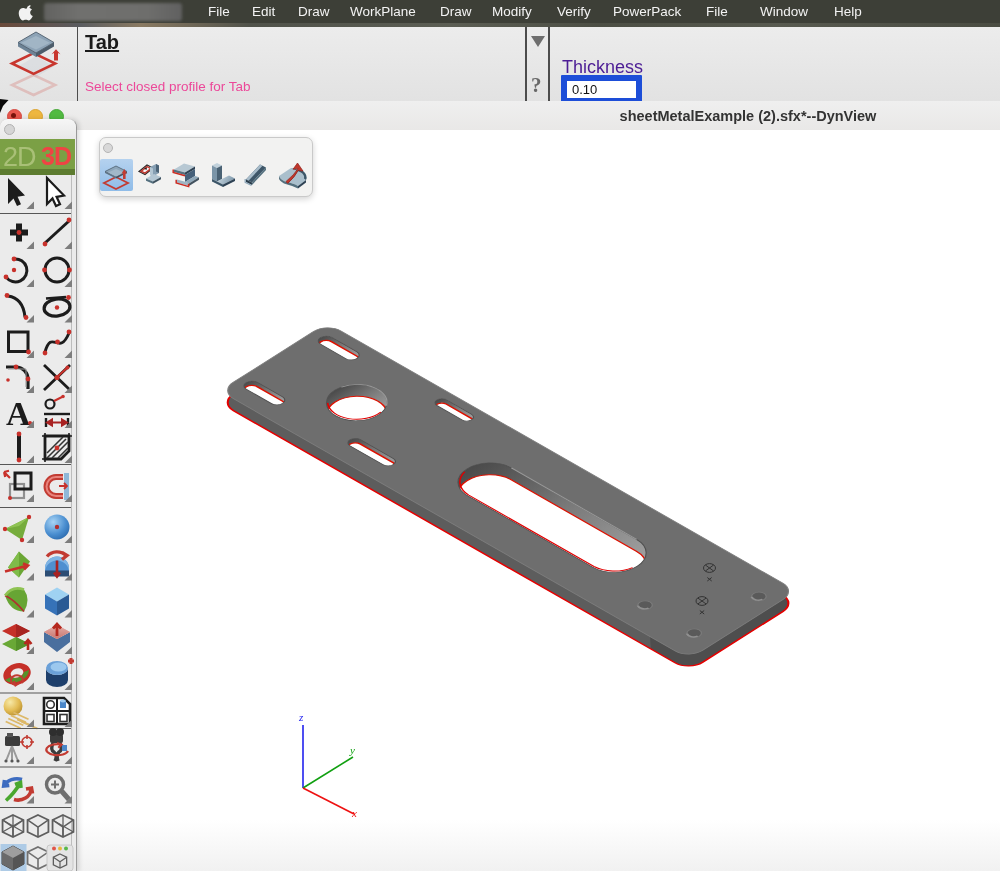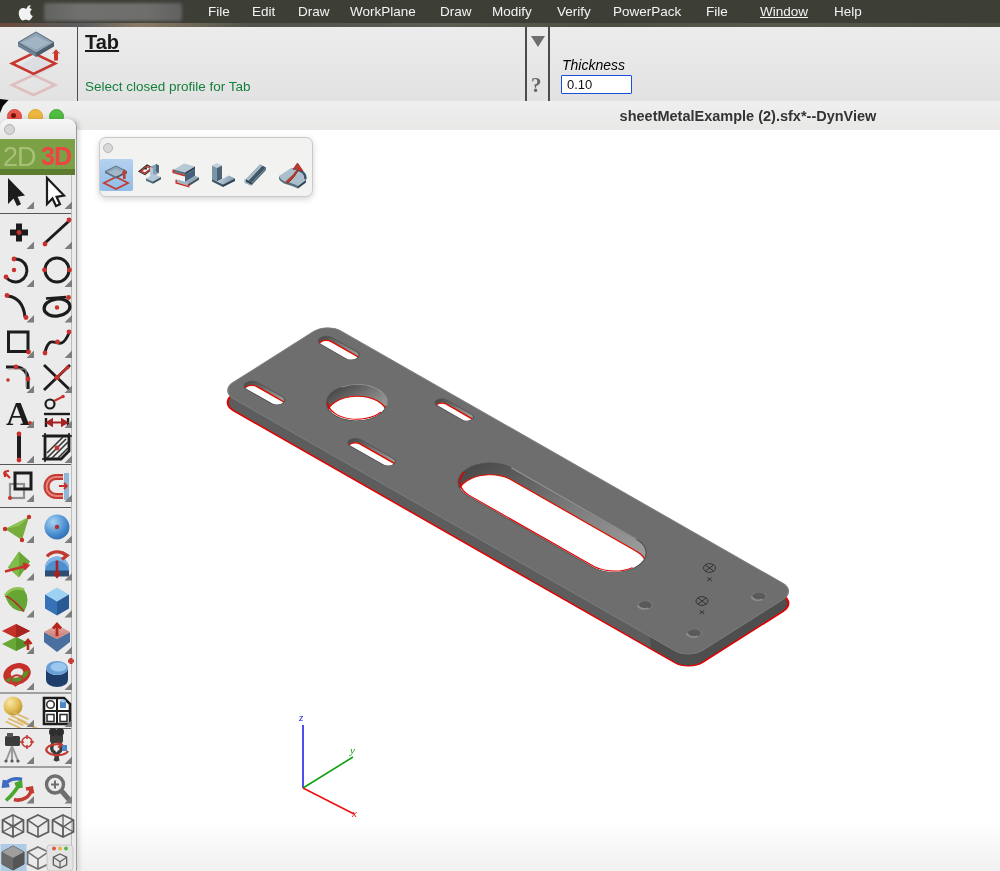--- a/index.html
+++ b/index.html
@@ -18,21 +18,21 @@
 <div class="abs" style="top:0;left:12px;width:832px;height:23px;color:#f3f3f3;font-size:13.5px;line-height:23px;">
   <span class="abs" style="left:196px;">File</span>
   <span class="abs" style="left:240px;">Edit</span>
   <span class="abs" style="left:286px;">Draw</span>
   <span class="abs" style="left:338px;">WorkPlane</span>
   <span class="abs" style="left:428px;">Draw</span>
   <span class="abs" style="left:480px;">Modify</span>
   <span class="abs" style="left:545px;">Verify</span>
   <span class="abs" style="left:601px;">PowerPack</span>
   <span class="abs" style="left:694px;">File</span>
-  <span class="abs" style="left:748px;text-decoration:underline;">Window</span>
+  <span class="abs" style="left:748px;">Window</span>
   <span class="abs" style="left:822px;">Help</span>
 </div>
 
 <div class="abs" style="left:0;top:23px;width:1000px;height:3.5px;background:linear-gradient(90deg,#6a4a3a,#5a5c60 8%,#8a7a62 14%,#50524a 25%,#5c5e54 45%,#4c4e44 60%,#585a50 78%,#4a4c42 100%);"></div>
 <div class="abs" style="left:0;top:26.5px;width:1000px;height:1.5px;background:#f4f4f3;"></div>
 
 <div class="abs" id="toolbar" style="left:0;top:27px;width:1000px;height:74px;background:linear-gradient(#ececec,#e2e2e2);"></div>
 
 <svg class="abs" style="left:8px;top:30px" width="68" height="70" viewBox="0 0 68 70">
 
@@ -49,28 +49,28 @@
   <path d="M28,6 L42,12.7 L28,19.5 L13,12.7 Z" fill="#a3b7c7" opacity="0.9"></path>
   <path d="M10,12.5 L10,16.5 L28,27 L28,23 Z" fill="#6d8396"></path>
   <path d="M46,12.5 L46,16.5 L28,27 L28,23 Z" fill="#4c5c6a"></path>
   <path d="M28,2 L46,12.5 L28,23 L10,12.5 Z" fill="none" stroke="#4e5e6c" stroke-width="0.9"></path>
 
   <path d="M46,30.4 L46,23 L43.6,24.3 L48,19.2 L52.4,24.3 L50,23 L50,30.4 Z" fill="#c8362e"></path>
 </svg>
 
 <div class="abs" style="left:76.5px;top:27px;width:1.5px;height:74px;background:#4c4c4c;"></div>
 <div class="abs" style="left:85px;top:31px;font-size:20px;font-weight:bold;color:#1a1a1a;text-decoration:underline;">Tab</div>
-<div class="abs" style="left:85px;top:79px;font-size:13.5px;color:#15803d;">Select closed profile for Tab</div>
+<div class="abs" style="left:85px;top:79px;font-size:13.5px;color:#ec4899;">Select closed profile for Tab</div>
 
 <div class="abs" style="left:525px;top:27px;width:1.5px;height:74px;background:#4c4c4c;"></div>
 <div class="abs" style="left:531px;top:36px;width:0;height:0;border-left:7.5px solid transparent;border-right:7.5px solid transparent;border-top:11px solid #6e6e6e;"></div>
 <div class="abs" style="left:531px;top:73px;font-size:21px;font-weight:bold;font-family:'Liberation Serif',serif;color:#686868;">?</div>
 <div class="abs" style="left:548px;top:27px;width:1.5px;height:74px;background:#4c4c4c;"></div>
-<div class="abs" style="left:562px;top:57px;font-size:14px;color:#000000;font-style:italic;">Thickness</div>
-<div class="abs" style="left:561px;top:75px;width:64px;height:17px;background:#ffffff;border:1px solid #1d4ed8;border-radius:1px;font-size:13px;color:#111;line-height:17px;padding-left:5px;">0.10</div>
+<div class="abs" style="left:562px;top:57px;font-size:18px;color:#4c1d95;">Thickness</div>
+<div class="abs" style="left:561px;top:75px;width:64px;height:17px;background:#ffffff;border:6px solid #1d4ed8;border-radius:1px;font-size:13px;color:#111;line-height:17px;padding-left:5px;">0.10</div>
 
 <div class="abs" id="titlebar" style="left:0;top:101px;width:1000px;height:29px;background:linear-gradient(#efefef,#e9e8e7);border-bottom:1px solid #d8d8d8;"></div>
 <div class="abs" style="left:0;top:101px;width:1000px;height:29px;text-decoration:underline;">
   <span style="position:absolute;left:748px;top:7px;transform:translateX(-50%);font-size:14.5px;font-weight:bold;color:#333;white-space:nowrap;">sheetMetalExample (2).sfx*--DynView</span>
 </div>
 
 <div class="abs" style="left:7px;top:109px;width:13px;height:13px;border-radius:50%;background:#e9574d;border:0.5px solid #d54a42;"></div>
 <div class="abs" style="left:28px;top:109px;width:13px;height:13px;border-radius:50%;background:#eeb73f;border:0.5px solid #dca32f;"></div>
 <div class="abs" style="left:49px;top:109px;width:13px;height:13px;border-radius:50%;background:#52bb41;border:0.5px solid #47a838;"></div>
 <div class="abs" style="left:11px;top:113px;width:5px;height:5px;border-radius:50%;background:#7a140c;"></div>

